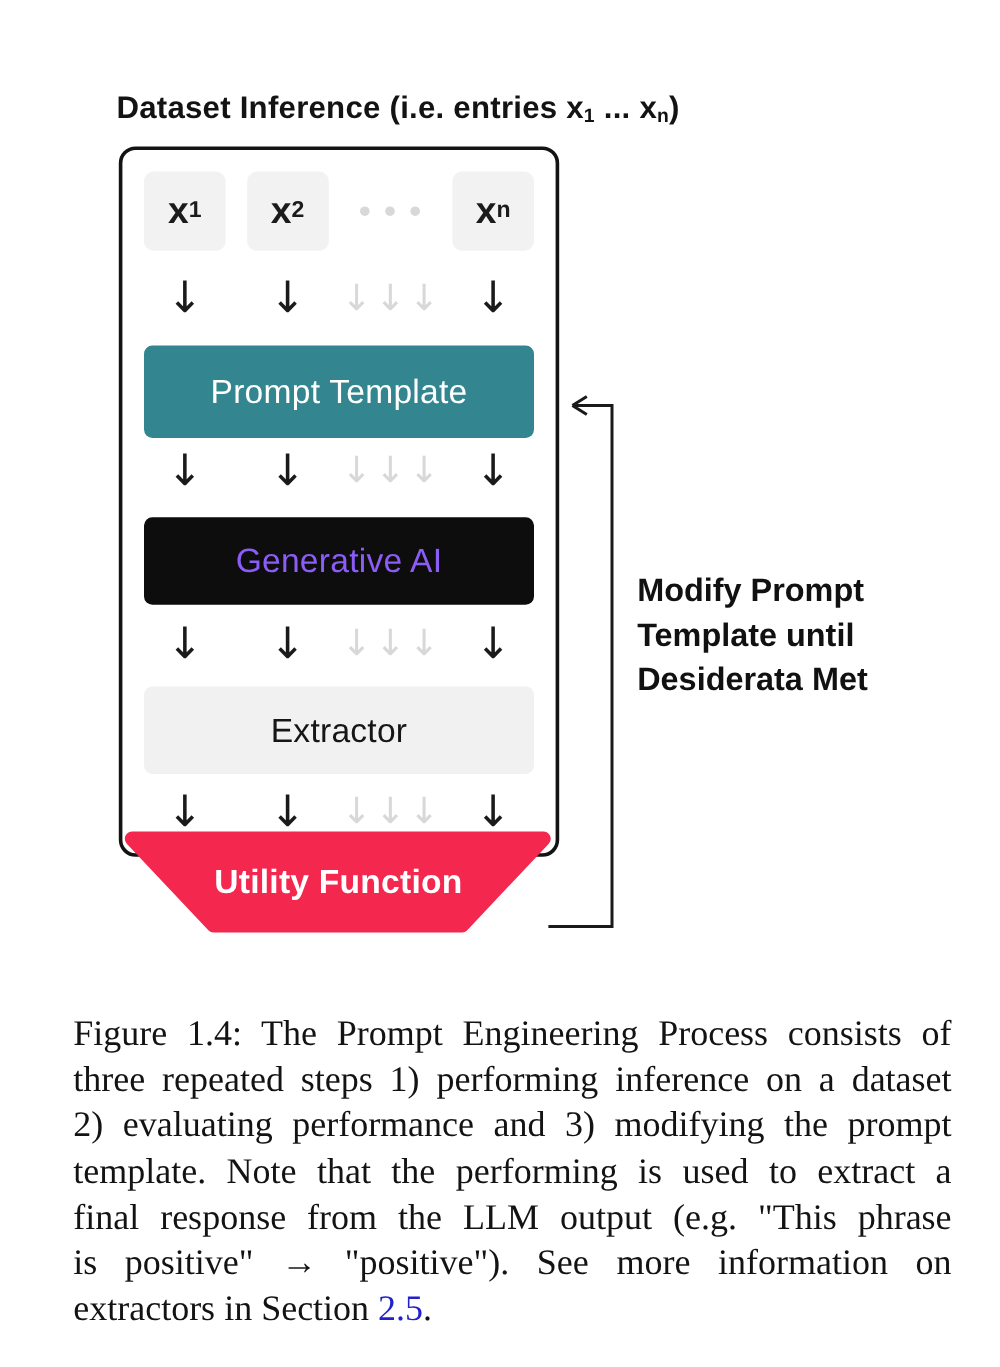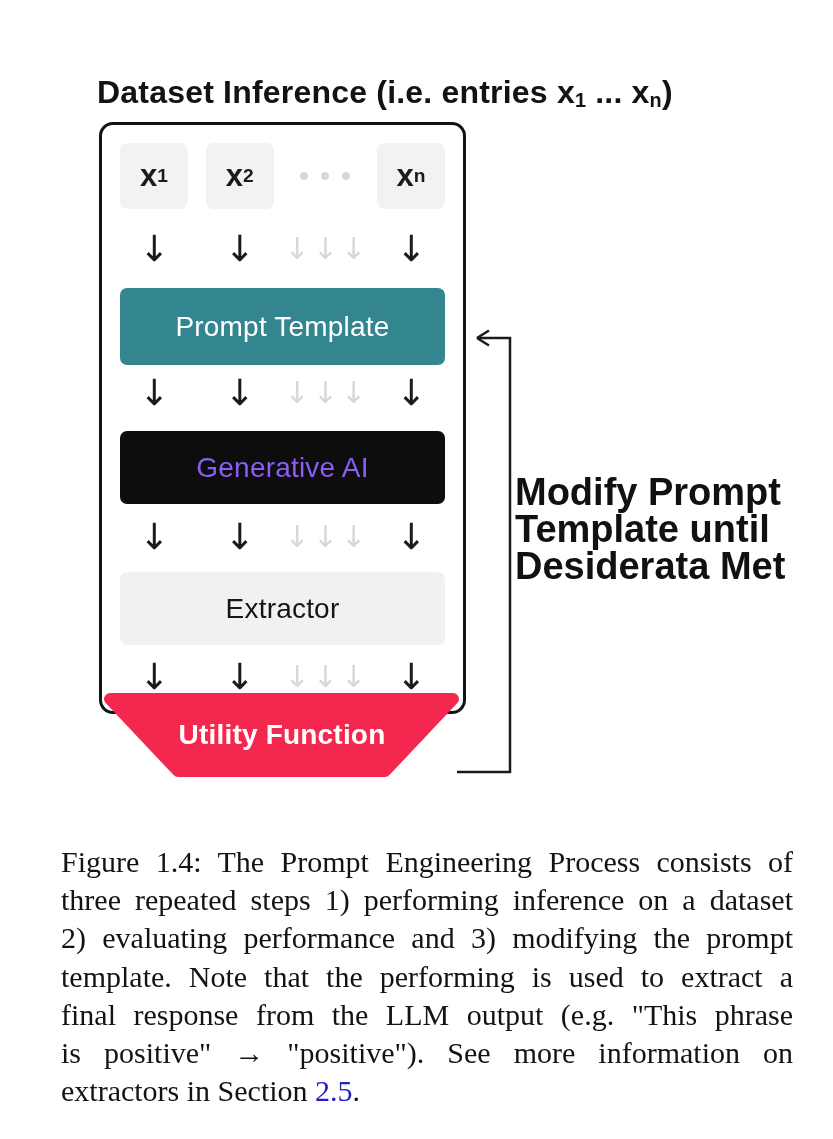--- a/index.html
+++ b/index.html
@@ -4,21 +4,21 @@
 <style>
   html,body{margin:0;padding:0;}
   body{
     width:833px;height:1139px;position:relative;background:#ffffff;
     font-family:"Liberation Sans",sans-serif;color:var(--ink,#141414);
     overflow:hidden;
   }
   
   .fig-title{
     position:absolute;left:97px;top:74px;
-    font-size:32px;font-weight:700;letter-spacing:.2px;color:#131313;
+    font-size:26px;font-weight:700;letter-spacing:.2px;color:#131313;
   }
   .fig-title sub, .entry-box sub{
     font-size:.62em;vertical-align:-.22em;font-weight:700;
   }
   
   .panel{
     position:absolute;left:99px;top:122px;width:367px;height:592px;
     box-sizing:border-box;border:3.5px solid #131313;border-radius:14px;
     background:#ffffff;
   }
@@ -57,22 +57,22 @@
   
   .utility-wrap{position:absolute;left:99px;top:692px;width:366px;height:86px;text-align:center;}
   .utility-wrap svg{position:absolute;inset:0;}
   .utility-label{
     position:absolute;inset:0;display:flex;align-items:center;justify-content:center;
     color:#ffffff;font-size:28px;font-weight:700;letter-spacing:.2px;
   }
   
   .loop-svg{position:absolute;left:450px;top:328px;width:75px;height:452px;}
   .loop-label{
-    position:absolute;left:515px;top:474px;
-    font-size:38px;font-weight:700;line-height:37px;color:#111111;
+    position:absolute;left:531px;top:474px;
+    font-size:27px;font-weight:700;line-height:37px;color:#111111;
   }
   
   .caption{
     position:absolute;left:61px;top:843px;width:732px;
     font-family:"Liberation Serif",serif;font-size:30px;line-height:38.2px;
     color:#131313;
   }
   .cap-line{text-align:justify;text-align-last:justify;white-space:nowrap;}
   .cap-line-last{text-align:left;}
   .section-link{color:var(--link,#2222CC);text-decoration:none;cursor:pointer;}

